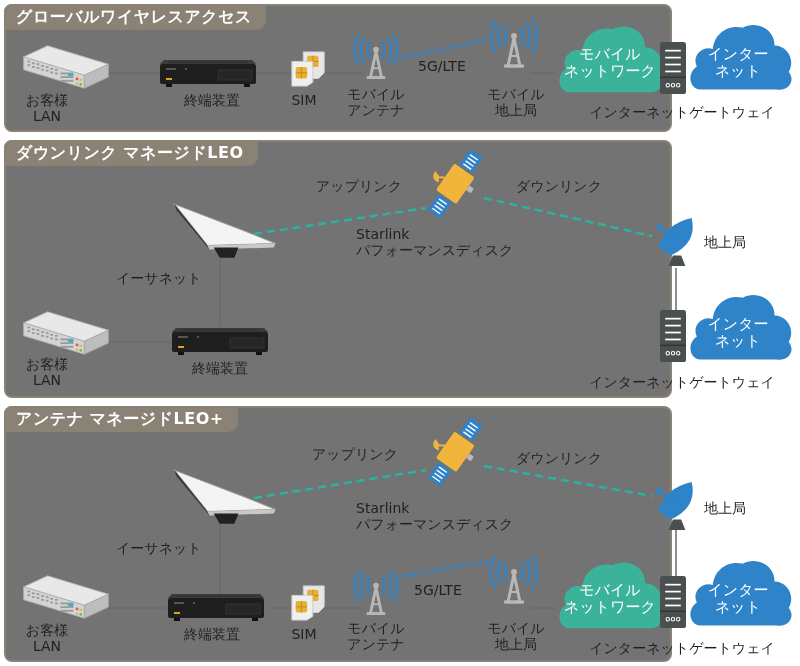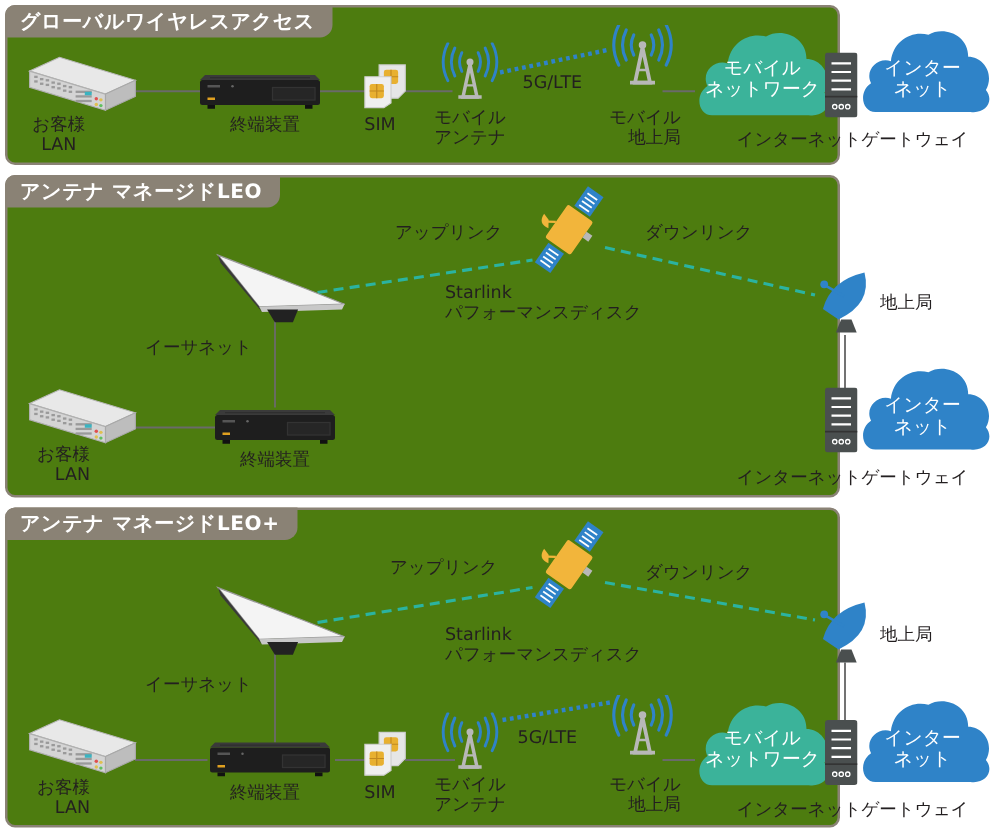--- a/index.html
+++ b/index.html
@@ -1,19 +1,19 @@
 <!DOCTYPE html>
 <html><head>
 <meta charset="utf-8">
 <style>
   html, body { margin: 0; padding: 0; background: #ffffff; }
   body { width: 800px; height: 666px; position: relative; overflow: hidden; font-family: "DejaVu Sans", sans-serif; color: #231f20; }
-  .panel { position: absolute; left: 4px; width: 668px; border: 2px solid #8a8275; border-radius: 8px; background: #4d7c0f; box-sizing: border-box; }
+  .panel { position: absolute; left: 4px; width: 668px; border: 2px solid #8a8275; border-radius: 8px; background: #737373; box-sizing: border-box; }
   .panel-tab { position: absolute; left: -2px; top: -2px; height: 26px; background: #8a8275; color: #fff; font-weight: bold; font-size: 16px; line-height: 26px; padding: 0 14px 0 12px; border-radius: 8px 0 10px 0; white-space: nowrap; letter-spacing: 0.5px; }
-  .lbl { position: absolute; font-size: 14px; line-height: 16px; text-align: right; white-space: nowrap; color: #231f20; }
+  .lbl { position: absolute; font-size: 14px; line-height: 16px; text-align: center; white-space: nowrap; color: #231f20; }
   .lbl-c { transform: translateX(-50%); }
   .cloud-text { position: absolute; color: #fff; font-size: 15px; line-height: 17px; text-align: center; white-space: nowrap; transform: translateX(-50%); }
   svg.layer { position: absolute; left: 0; top: 0; overflow: visible; }
 </style>
 </head>
 <body>
 
 <svg width="0" height="0" style="position:absolute">
   <defs>
 
@@ -213,21 +213,21 @@
     <div>ネット</div>
   </div>
 
   <svg class="layer" style="left:654px;top:36px;" width="26" height="52">
       <use href="#sym-server"></use>
     </svg>
   <div class="lbl lbl-c" style="left:676px;top:98px;">インターネットゲートウェイ</div>
 </div>
 
 <div class="panel" style="top:140px;height:258px;">
-  <div class="panel-tab">アンテナ マネージドLEO</div>
+  <div class="panel-tab">ダウンリンク マネージドLEO</div>
 
   <svg class="layer" width="792" height="258">
     <line x1="102" y1="200" x2="168" y2="200" stroke="#6a6a6a" stroke-width="1.5"></line>
     <line x1="214" y1="108" x2="214" y2="184" stroke="#6a6a6a" stroke-width="1.5"></line>
     <path d="M248,92 L420,66" stroke="#2bb3a0" stroke-width="2.5" stroke-dasharray="8,5" fill="none"></path>
     <path d="M478,56 L646,94" stroke="#2bb3a0" stroke-width="2.5" stroke-dasharray="8,5" fill="none"></path>
     <line x1="670" y1="126" x2="670" y2="176" stroke="#6a6a6a" stroke-width="1.5"></line>
   </svg>
 
   <svg class="layer" style="left:166px;top:58px;" width="104" height="62">

